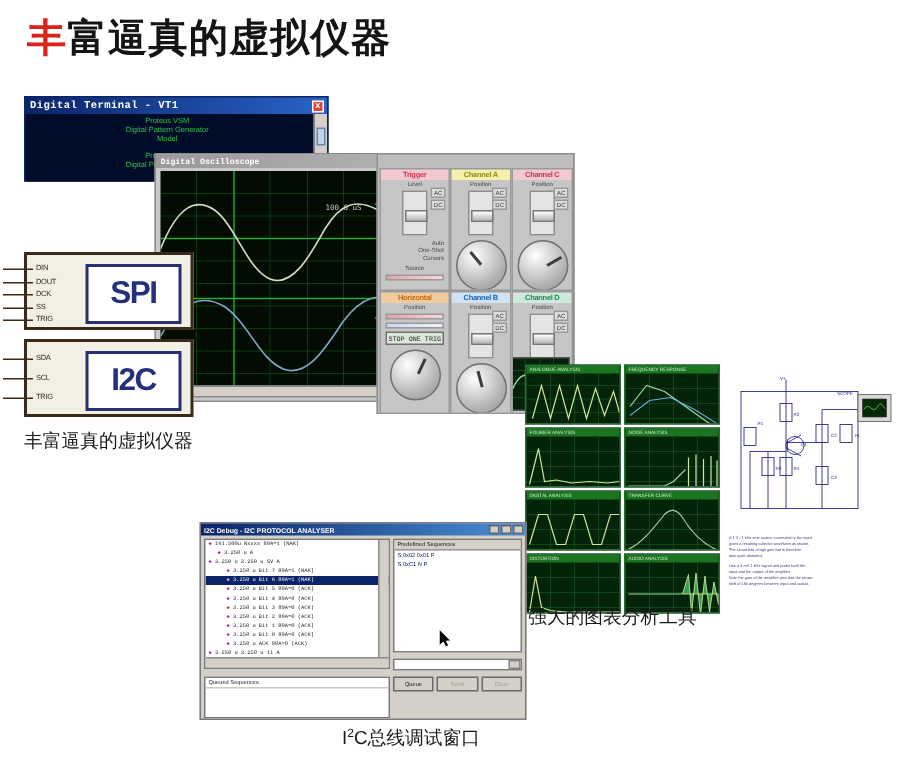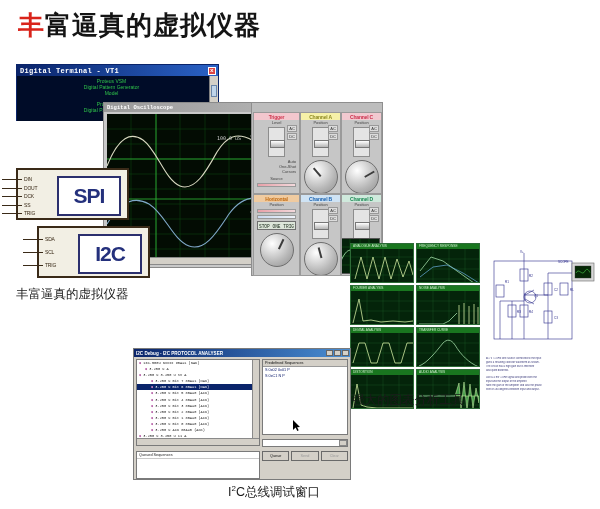--- a/index.html
+++ b/index.html
@@ -50,21 +50,21 @@
     position:absolute; right:0; top:0; width:9px; height:45px;
     background:#d4d0c8; border-left:1px solid #808080;
   }
   .vt-thumb { margin:9px 1px; height:12px; background:#bfd4ea; border:1px solid #6a85a8; }
 
   
   .proto-box {
     position:absolute; background:#f2efe4; border:2px solid #3a2a18;padding-left:16px;
   }
   .spi-box { left:16px; top:168px; width:113px; height:52px; }
-  .i2c-box { left:16px; top:226px; width:113px; height:52px;margin-left:21px; }
+  .i2c-box { left:16px; top:226px; width:113px; height:52px; }
   .proto-inner {
     position:absolute; right:6px; top:6px; width:64px; height:40px;
     border:2px solid #2b2f6e; background:#ffffff;
     display:flex; align-items:center; justify-content:center;
     color:#24307c; font-weight:bold; font-size:21px; letter-spacing:-1px;
   }
   .pins { position:absolute; left:6px; top:5px; width:42px; }
   .pin {
     font-size:5px; color:#3a2a18; line-height:8.6px; height:8.6px;
     font-family:"Liberation Sans",sans-serif; letter-spacing:-0.2px;
@@ -267,21 +267,21 @@
     font-size:3.8px; text-align:center; line-height:9px; color:#111;
   }
   .btn.dis { color:#9a9a9a; }
   .cursor {
     position:absolute; left:293px; top:420px; width:7px; height:11px;
   }
 
   
   .cap { position:absolute; font-size:12.5px; color:#1a1a1a; white-space:nowrap; }
   .cap1 { left:16px; top:286px; }
-  .cap2 { left:352px; top:392px; }
+  .cap2 { left:352px; top:403px; }
   .cap3 { left:228px; top:484px; }
   .cap sup { font-size:8px; }
 </style>
 </head>
 <body>
 
 <div class="page">
 
   <div class="heading">
     <span class="red">丰</span><span>富逼真的虚拟仪器</span>

